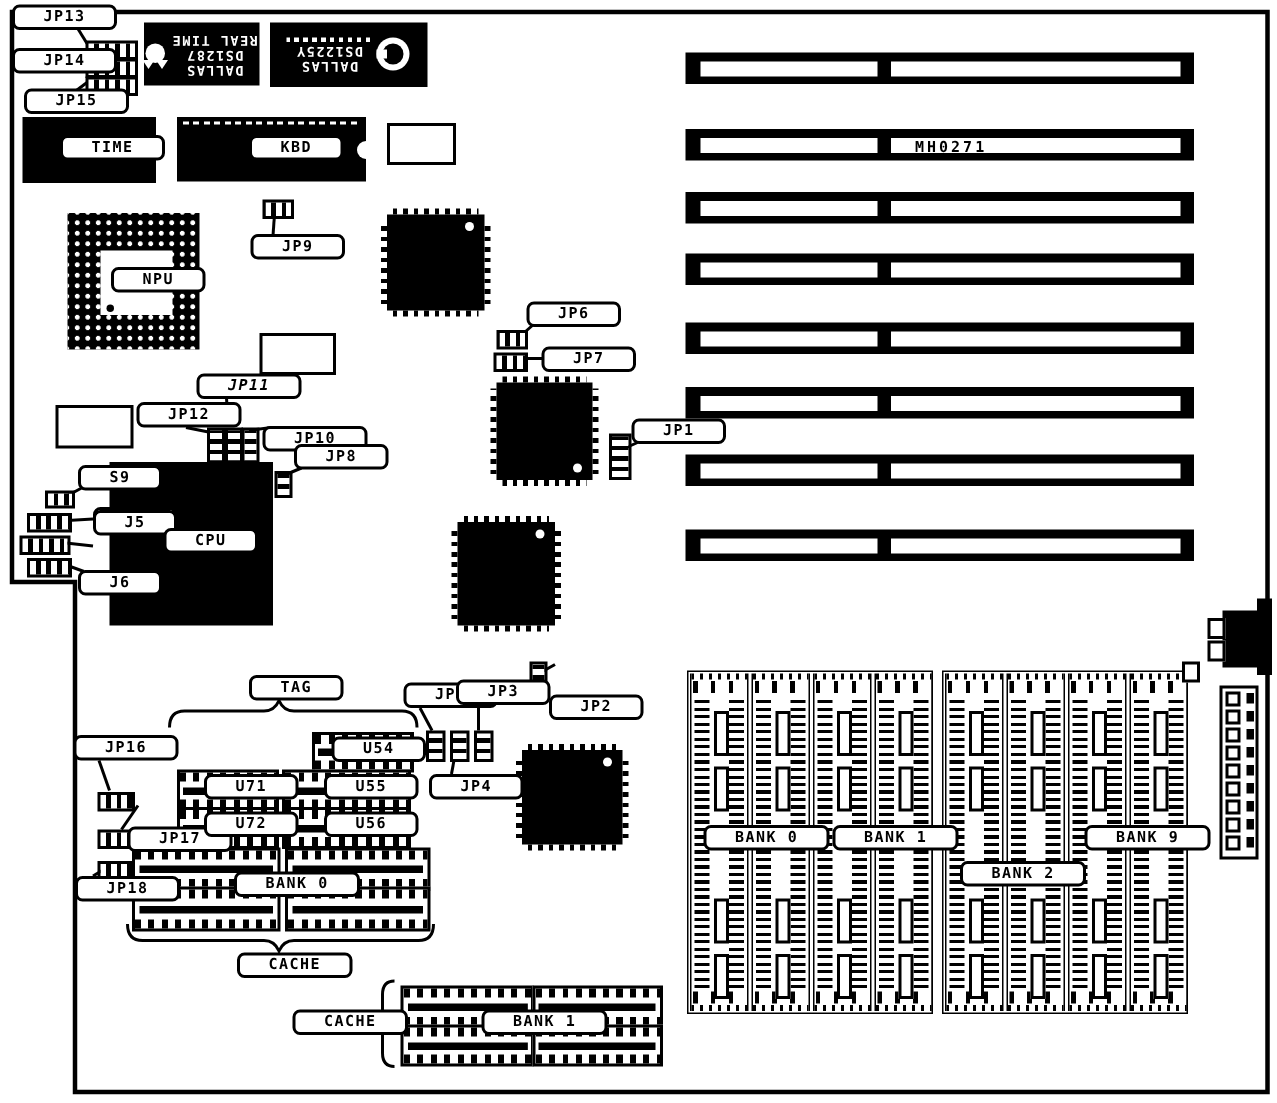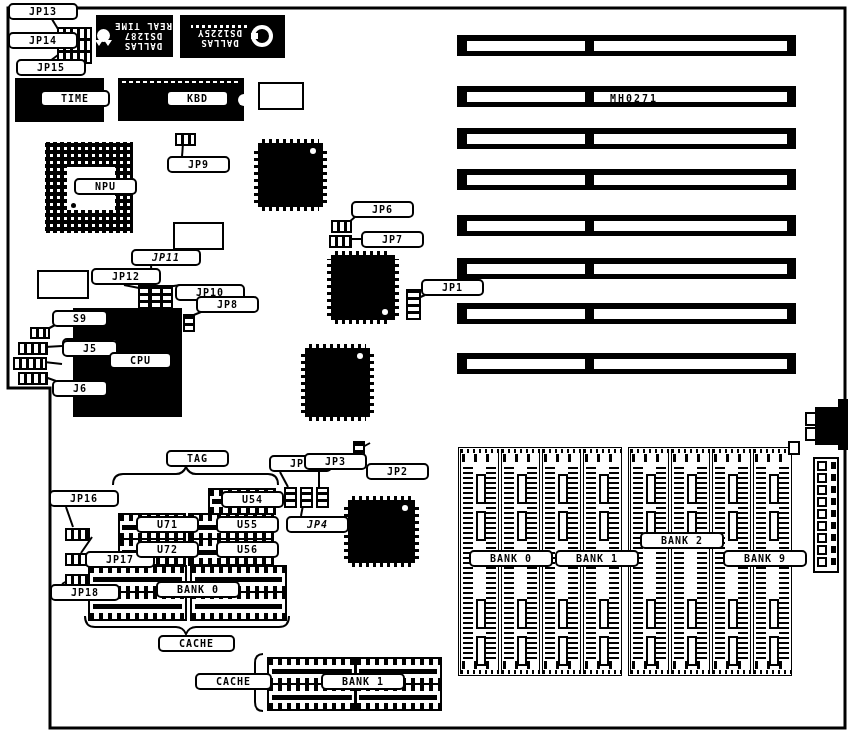--- a/index.html
+++ b/index.html
@@ -410,36 +410,36 @@
   <div class="lbl" style="left:91px;top:268px;">JP12</div>
   <div class="lbl" style="left:175px;top:284px;">JP10</div>
   <div class="lbl" style="left:196px;top:296px;">JP8</div>
   <div class="lbl" style="left:52px;top:310px;">S9</div>
   <div class="lbl" style="left:62px;top:338px;">J4</div>
   <div class="lbl" style="left:62px;top:340px;">J5</div>
   <div class="lbl" style="left:52px;top:380px;">J6</div>
   <div class="lbl" style="left:366px;top:427px;margin-top:36px;">JP2</div>
   <div class="lbl" style="left:269px;top:455px;">JP5</div>
   <div class="lbl" style="left:304px;top:453px;">JP3</div>
-  <div class="lbl" style="left:286px;top:516px;font-style:italic;">JP4</div>
+  <div class="lbl" style="left:286px;top:516px;">JP4</div>
   <div class="lbl" style="left:49px;top:490px;">JP16</div>
   <div class="lbl" style="left:85px;top:551px;">JP17</div>
   <div class="lbl" style="left:50px;top:584px;">JP18</div>
   <div class="lbl" style="left:166px;top:450px;">TAG</div>
   <div class="lbl" style="left:221px;top:491px;">U54</div>
   <div class="lbl" style="left:136px;top:516px;">U71</div>
   <div class="lbl" style="left:216px;top:516px;">U55</div>
   <div class="lbl" style="left:136px;top:541px;">U72</div>
   <div class="lbl" style="left:216px;top:541px;">U56</div>
   <div class="lbl" style="left:156px;top:581px;">BANK 0</div>
   <div class="lbl" style="left:158px;top:635px;">CACHE</div>
   <div class="lbl" style="left:195px;top:673px;">CACHE</div>
   <div class="lbl" style="left:321px;top:673px;">BANK 1</div>
   <div class="lbl" style="left:469px;top:550px;">BANK 0</div>
   <div class="lbl" style="left:555px;top:550px;">BANK 1</div>
-  <div class="lbl" style="left:640px;top:532px;">BANK 2</div>
+  <div class="lbl" style="left:640px;top:574px;">BANK 2</div>
   <div class="lbl" style="left:723px;top:550px;">BANK 9</div>
   <div class="lbl" style="left:40px;top:90px;">TIME</div>
   <div class="lbl" style="left:166px;top:90px;">KBD</div>
   <div class="lbl" style="left:74px;top:178px;">NPU</div>
   <div class="lbl" style="left:109px;top:352px;">CPU</div>
   <div class="plain" style="left:610px;top:61px;">MH0271</div>
 </div>
 
 </body></html>

